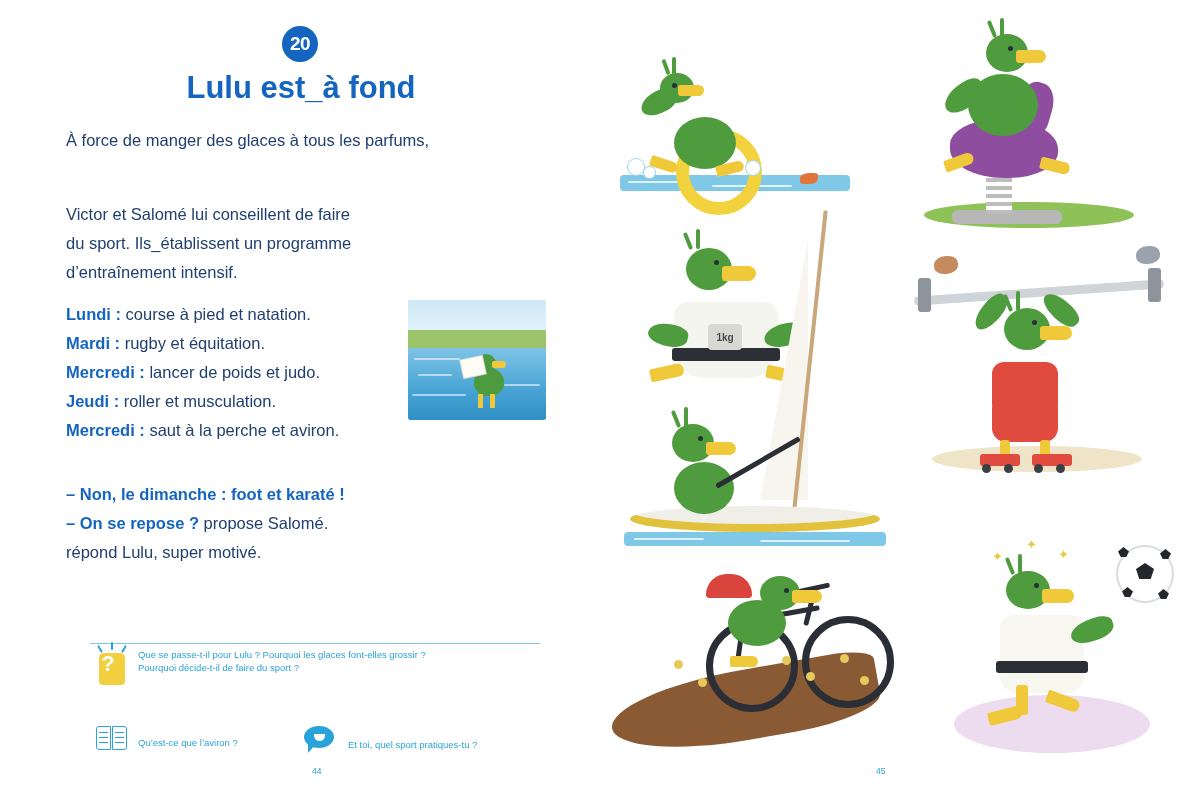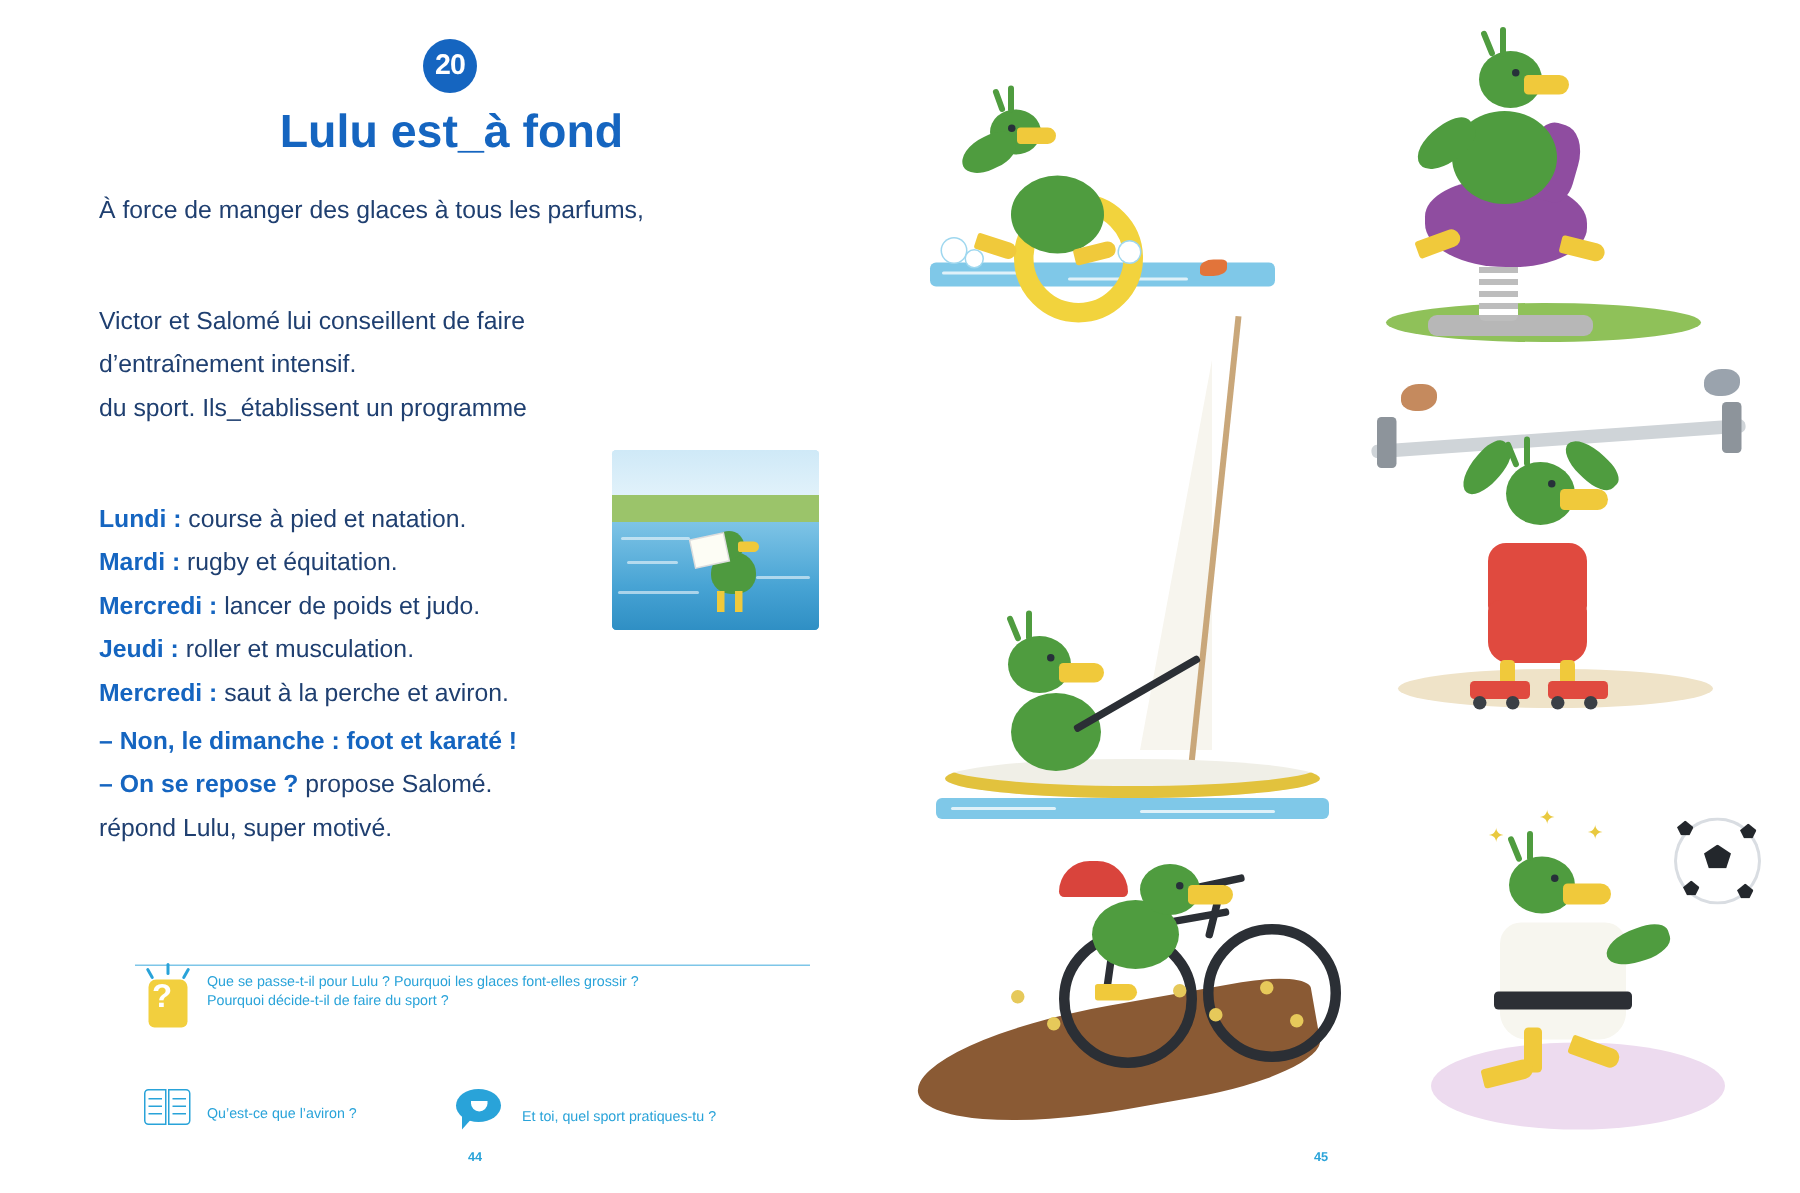--- a/index.html
+++ b/index.html
@@ -58,21 +58,21 @@
   .body-text {
     position: absolute;
     left: 66px;
     width: 480px;
     font-size: 16.5px;
     line-height: 29px;
     color: #1f3f70;
   }
   .para1 { top: 126px; }
   .para2 { top: 200px; width: 330px; }
-  .days { top: 300px; margin-top: 32px; }
+  .days { top: 300px; }
   .dialog { top: 480px; }
   .strong-day {
     font-weight: bold;
     color: #1565c0;
   }
   .inset-photo {
     position: absolute;
     left: 408px;
     top: 300px;
     width: 138px;
@@ -185,21 +185,20 @@
     border-bottom: 9px solid transparent;
   }
   .speak-mouth {
     position: absolute; left: 10px; top: 8px; width: 11px; height: 7px;
     background: #ffffff; border-radius: 0 0 8px 8px;
   }
   .page-number {
     position: absolute;
     font-size: 8.5px;
     color: #29a3d9;
-    font-weight: bold;
   }
   .pn-left { left: 312px; top: 766px; }
 
   
   .right-page {
     position: relative;
     width: 600px;
     height: 795px;
   }
   .vignette { position: absolute; }
@@ -373,22 +372,22 @@
     <div class="chapter-badge">20</div>
 
     <div class="story-title">Lulu est_à fond</div>
 
     <div class="body-text para1">
       <div>À force de manger des glaces à tous les parfums,</div>
     </div>
 
     <div class="body-text para2">
       <div>Victor et Salomé lui conseillent de faire</div>
+      <div>du sport. Ils_établissent un programme</div>
       <div>d’entraînement intensif.</div>
-      <div>du sport. Ils_établissent un programme</div>
     </div>
 
     <div class="inset-photo">
       <div class="photo-sky"></div>
       <div class="photo-trees"></div>
       <div class="photo-water"></div>
       <div class="photo-wave" style="left:6px; top:58px; width:46px;"></div>
       <div class="photo-wave" style="left:10px; top:74px; width:34px;"></div>
       <div class="photo-wave" style="left:4px; top:94px; width:54px;"></div>
       <div class="photo-wave" style="left:96px; top:84px; width:36px;"></div>
@@ -500,20 +499,34 @@
       <div class="duck-head" style="left:96px; top:4px; width:42px; height:38px;"></div>
       <div class="tuft" style="left:100px; top:-10px; height:18px; transform:rotate(-22deg);"></div>
       <div class="tuft" style="left:110px; top:-12px; height:20px;"></div>
       <div class="beak" style="left:126px; top:20px; width:30px; height:13px;"></div>
       <div class="eye" style="left:118px; top:16px;"></div>
       <div class="wing" style="left:52px; top:54px; width:44px; height:24px; transform:rotate(-35deg);"></div>
       <div class="foot" style="left:54px; top:126px; width:30px; height:12px; transform:rotate(-20deg);"></div>
       <div class="foot" style="left:150px; top:130px; width:30px; height:12px; transform:rotate(14deg);"></div>
     </div>
 
+    <div class="vignette v-judo">
+      <div class="duck-head" style="left:56px; top:8px; width:46px; height:42px;"></div>
+      <div class="tuft" style="left:56px; top:-8px; height:18px; transform:rotate(-22deg);"></div>
+      <div class="tuft" style="left:66px; top:-11px; height:20px;"></div>
+      <div class="beak" style="left:92px; top:26px; width:34px; height:15px;"></div>
+      <div class="eye" style="left:84px; top:20px;"></div>
+      <div class="gi"></div>
+      <div class="gi-belt"></div>
+      <div class="gi-plate">1kg</div>
+      <div class="foot" style="left:20px; top:126px; width:34px; height:13px; transform:rotate(-12deg);"></div>
+      <div class="foot" style="left:136px; top:128px; width:34px; height:13px; transform:rotate(12deg);"></div>
+      <div class="wing" style="left:18px; top:84px; width:40px; height:22px; transform:rotate(12deg);"></div>
+      <div class="wing" style="left:134px; top:84px; width:40px; height:22px; transform:rotate(-12deg);"></div>
+    </div>
 
     <div class="vignette v-weights">
       <div class="sand" style="left:32px; top:196px; width:210px; height:26px;"></div>
       <div class="bar"></div>
       <div class="plate" style="left:18px; top:28px;"></div>
       <div class="plate" style="left:248px; top:18px;"></div>
       <div class="mouse" style="left:34px; top:6px;"></div>
       <div class="mouse grey" style="left:236px; top:-4px;"></div>
       <div class="duck-head" style="left:104px; top:58px; width:46px; height:42px;"></div>
       <div class="tuft" style="left:106px; top:44px; height:18px; transform:rotate(-22deg);"></div>

